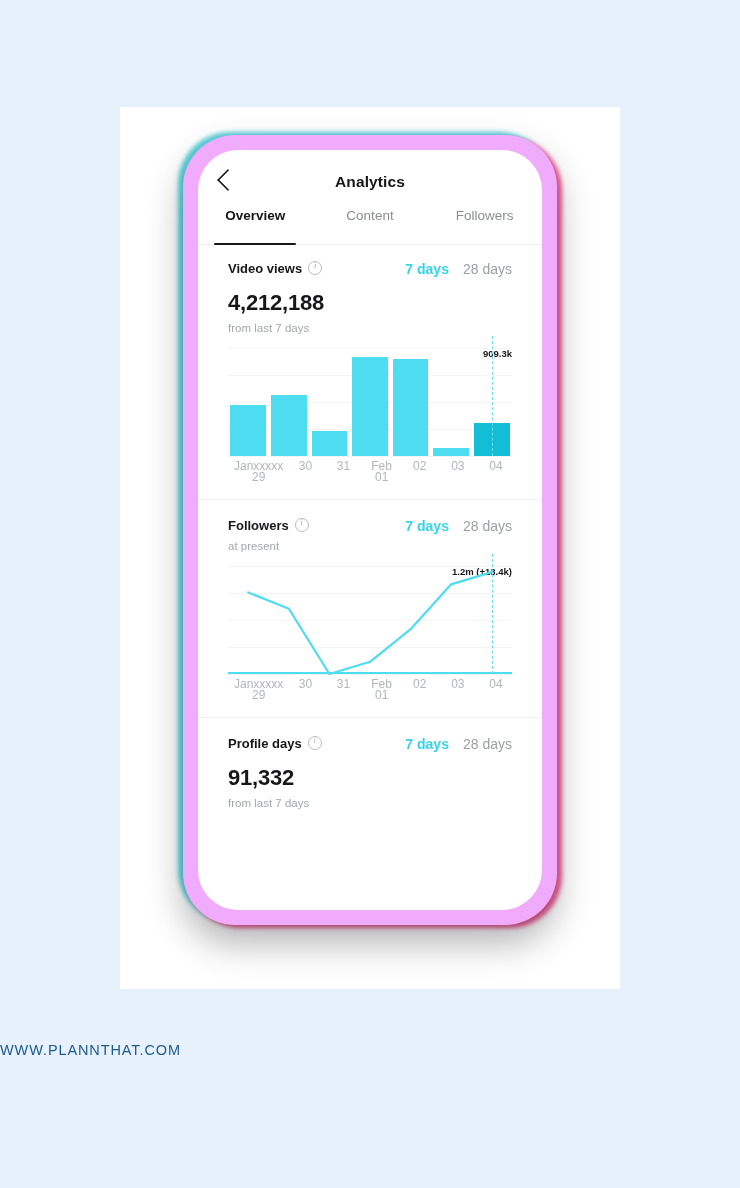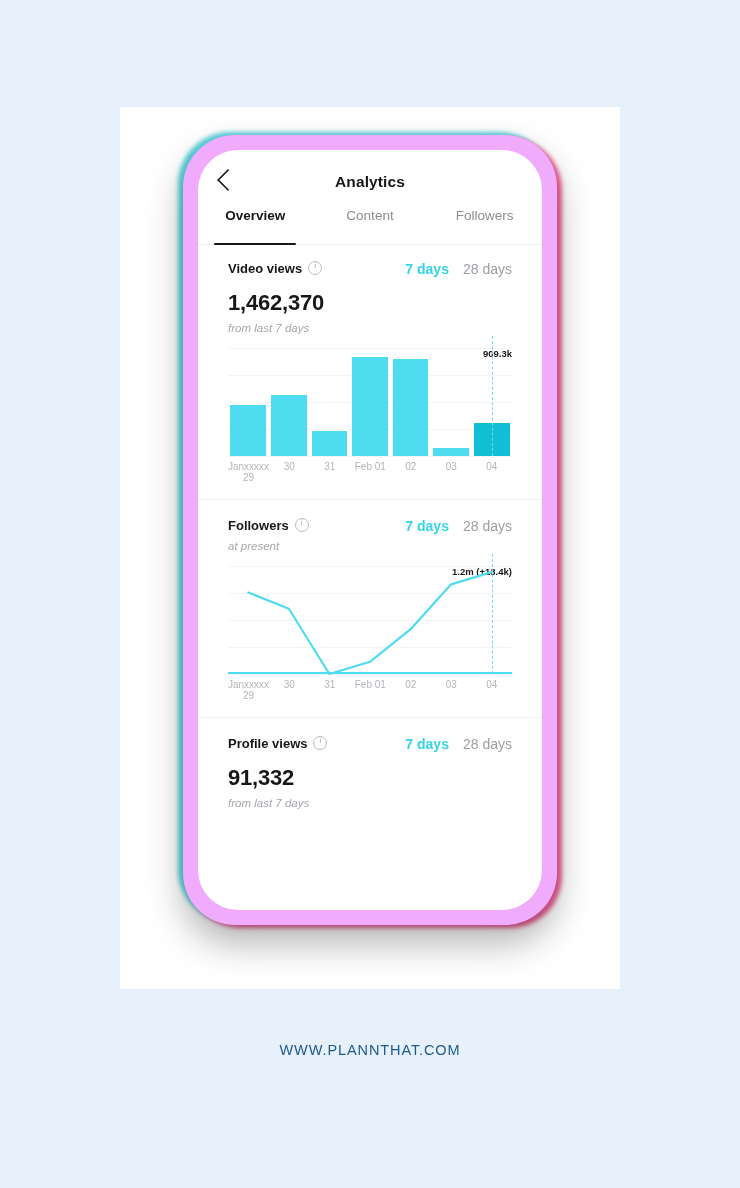--- a/index.html
+++ b/index.html
@@ -190,21 +190,20 @@
     font-size: 22px;
     font-weight: bold;
     color: #17171a;
     margin-top: 13px;
     letter-spacing: -.2px;
   }
   .sub-label {
     font-size: 11.5px;
     color: #a3a6ab;
     margin-top: 6px;
-    font-style: italic;
   }
 
   
   .chart-block {
     position: relative;
     margin-top: 12px;
   }
   .peak-label {
     position: absolute;
     right: 0;
@@ -254,23 +253,24 @@
     width: 0;
     border-left: 1.4px dashed #6fdcec;
   }
   .axis {
     display: flex;
     margin-top: 5px;
   }
   .axis-cell {
     flex: 1;
     text-align: center;
-    font-size: 10px;
+    font-size: 12px;
     color: #b2b5ba;
     line-height: 11px;
+    margin-left: 6px;
   }
   .line-svg {
     position: absolute;
     left: 0; top: 0;
     width: 100%;
     height: 100%;
     overflow: visible;
   }
   .baseline {
     position: absolute;
@@ -279,21 +279,21 @@
     height: 2.4px;
     background: #4ddcf0;
   }
 
   
   .footer-url {
     position: absolute;
     left: 0;
     right: 0;
     top: 1042px;
-    text-align: center;
+    text-align: left;
     font-size: 14.5px;
     letter-spacing: .9px;
     color: #1d5a8e;
   }
 </style>
 </head>
 <body>
 
 <div class="white-card"></div>
 
@@ -316,21 +316,21 @@
 
       <div class="section">
         <div class="sec-head">
           <span class="sec-title">Video views</span>
           <span class="info-icon"></span>
           <span class="range-group">
             <span class="range active">7 days</span>
             <span class="range">28 days</span>
           </span>
         </div>
-        <div class="big-number">1,462,370</div>
+        <div class="big-number">4,212,188</div>
         <div class="sub-label">from last 7 days</div>
 
         <div class="chart-block">
           <div class="peak-label">909.3k</div>
           <div class="plot">
             <div class="gridline" style="top:0"></div>
             <div class="gridline" style="top:25%"></div>
             <div class="gridline" style="top:50%"></div>
             <div class="gridline" style="top:75%"></div>
             <div class="gridline" style="top:100%"></div>
@@ -433,21 +433,21 @@
               </div>
               <div class="axis-cell">
                 <div>04</div>
               </div>
             </div>
         </div>
       </div>
 
       <div class="section divided">
         <div class="sec-head">
-          <span class="sec-title">Profile views</span>
+          <span class="sec-title">Profile days</span>
           <span class="info-icon"></span>
           <span class="range-group">
             <span class="range active">7 days</span>
             <span class="range">28 days</span>
           </span>
         </div>
         <div class="big-number">91,332</div>
         <div class="sub-label">from last 7 days</div>
       </div>
 

